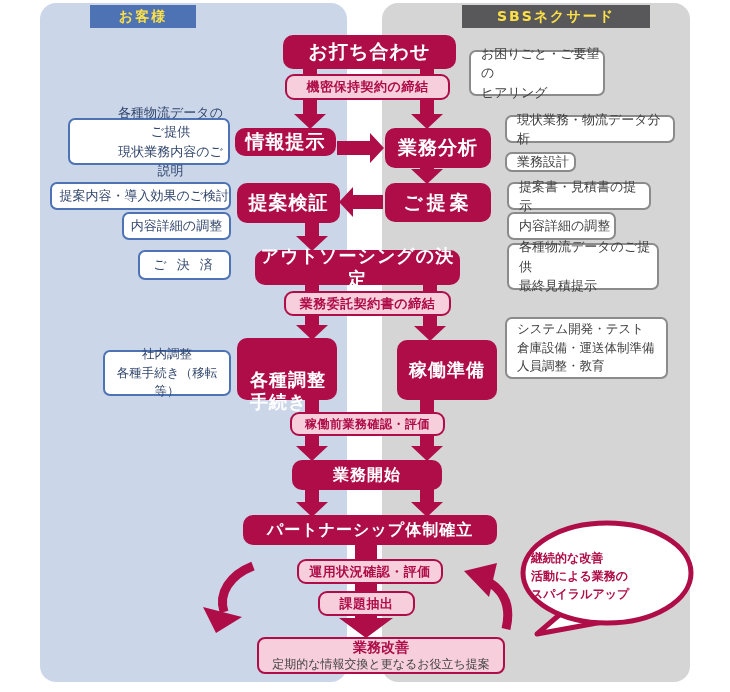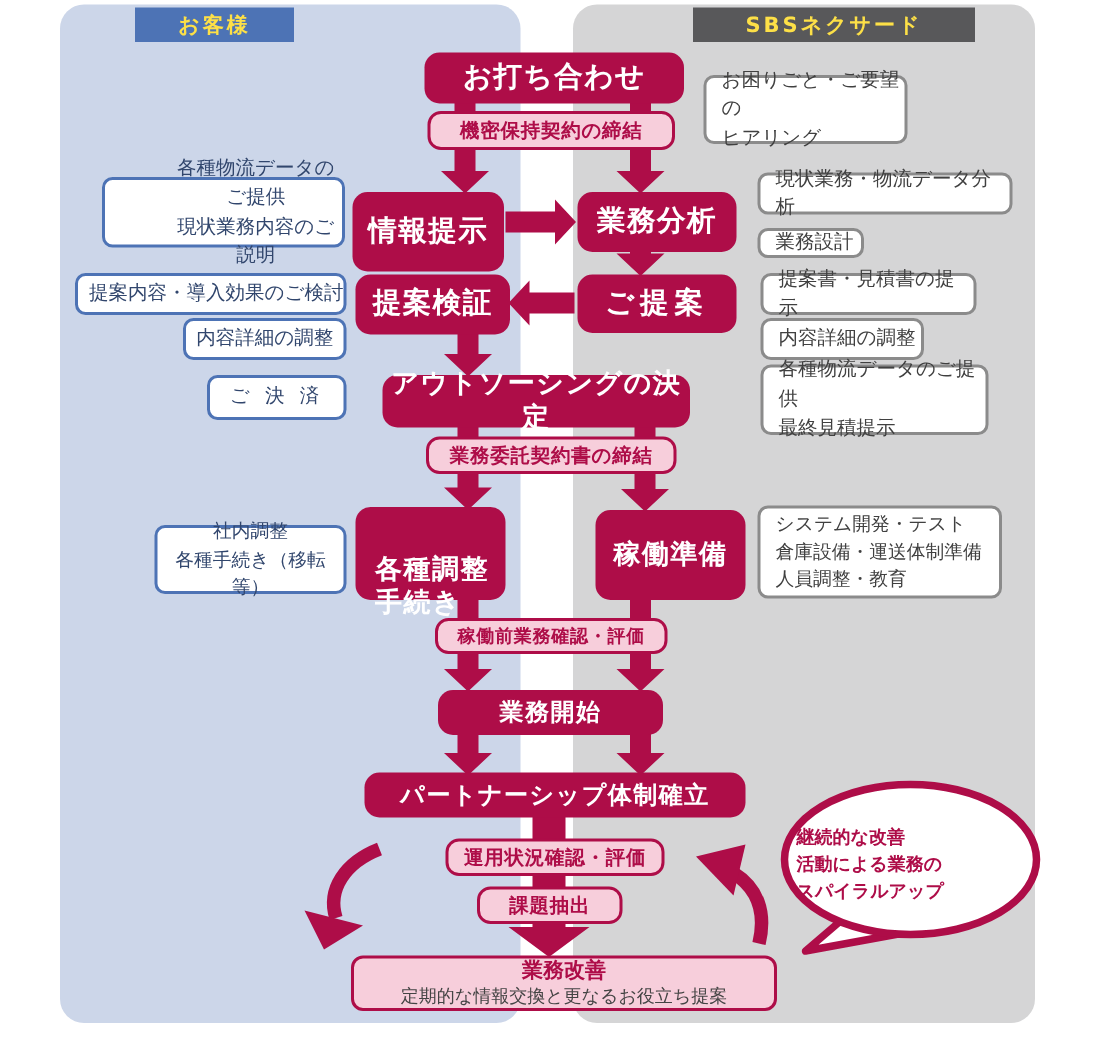--- a/index.html
+++ b/index.html
@@ -18,21 +18,21 @@
         text-align:center;letter-spacing:1px;line-height:1.25;}
   .fbox.left-al{justify-content:flex-start;text-align:left;padding-left:13px;box-sizing:border-box;}
   .plabel{position:absolute;z-index:2;background:#f7cedb;border:2px solid #ae0d48;color:#ae0d48;
           font-weight:bold;font-size:13px;border-radius:9px;display:flex;align-items:center;
           justify-content:center;box-sizing:border-box;letter-spacing:0.5px;}
   .note{position:absolute;z-index:2;background:#ffffff;border-radius:7px;font-size:13px;
         display:flex;flex-direction:column;align-items:center;justify-content:center;
         box-sizing:border-box;line-height:1.5;}
   .note-c{border:2px solid #4d73b5;color:#31466d;text-align:center;}
   .note-s{border:2px solid #8b8b8b;color:#404040;align-items:flex-start;text-align:left;padding-left:10px;}
-  .improve{position:absolute;z-index:2;left:234px;top:637px;width:284px;height:37px;
+  .improve{position:absolute;z-index:2;left:257px;top:637px;width:248px;height:37px;
            background:#f7cedb;border:2px solid #ae0d48;border-radius:8px;box-sizing:border-box;
            display:flex;flex-direction:column;align-items:center;justify-content:center;line-height:1.25;}
   .improve .t1{color:#ae0d48;font-weight:bold;font-size:14px;}
   .improve .t2{color:#444444;font-size:12px;}
   .bubble-text{position:absolute;z-index:3;left:531px;top:540px;width:152px;height:72px;
                display:flex;flex-direction:column;align-items:flex-start;justify-content:center;
                color:#ae0d48;font-weight:bold;font-size:12px;line-height:1.5;text-align:center;}
 </style>
 </head>
 <body>
@@ -71,21 +71,21 @@
       <ellipse cx="607" cy="573" rx="84" ry="50" fill="#ffffff" stroke="#ae0d48" stroke-width="5"></ellipse>
     </g>
   </svg>
 
   <div class="colhdr hdr-customer">お客様</div>
   <div class="colhdr hdr-company">SBSネクサード</div>
 
   <div class="fbox" style="left:283px;top:35px;width:173px;height:34px;font-size:19px;">お打ち合わせ</div>
   <div class="plabel" style="left:285px;top:74px;width:165px;height:26px;">機密保持契約の締結</div>
 
-  <div class="fbox" style="left:235px;top:128px;width:101px;height:53px;font-size:19px;">情報提示</div>
+  <div class="fbox" style="left:235px;top:128px;width:101px;height:28px;font-size:19px;">情報提示</div>
   <div class="fbox" style="left:385px;top:128px;width:106px;height:40px;font-size:19px;">業務分析</div>
 
   <div class="fbox" style="left:237px;top:183px;width:103px;height:40px;font-size:19px;">提案検証</div>
   <div class="fbox" style="left:385px;top:183px;width:106px;height:39px;font-size:19px;letter-spacing:4px;">ご提案</div>
 
   <div class="fbox" style="left:255px;top:250px;width:205px;height:35px;font-size:18px;">アウトソーシングの決定</div>
   <div class="plabel" style="left:284px;top:291px;width:167px;height:25px;">業務委託契約書の締結</div>
 
   <div class="fbox left-al" style="left:237px;top:338px;width:100px;height:62px;font-size:18px;">
     <span style="display:block;">
@@ -140,21 +140,21 @@
   <div class="note note-s" style="left:507px;top:182px;width:144px;height:28px;">
     <span>提案書・見積書の提示</span>
   </div>
   <div class="note note-s" style="left:507px;top:212px;width:109px;height:28px;">
     <span>内容詳細の調整</span>
   </div>
   <div class="note note-s" style="left:507px;top:243px;width:152px;height:47px;">
     <span>各種物流データのご提供</span>
     <span>最終見積提示</span>
   </div>
-  <div class="note note-s" style="left:505px;top:337px;width:163px;height:62px;font-size:12.5px;">
+  <div class="note note-s" style="left:505px;top:317px;width:163px;height:62px;font-size:12.5px;">
     <span>システム開発・テスト</span>
     <span>倉庫設備・運送体制準備</span>
     <span>人員調整・教育</span>
   </div>
 
   <div class="bubble-text">
     <span>継続的な改善</span>
     <span>活動による業務の</span>
     <span>スパイラルアップ</span>
   </div>

